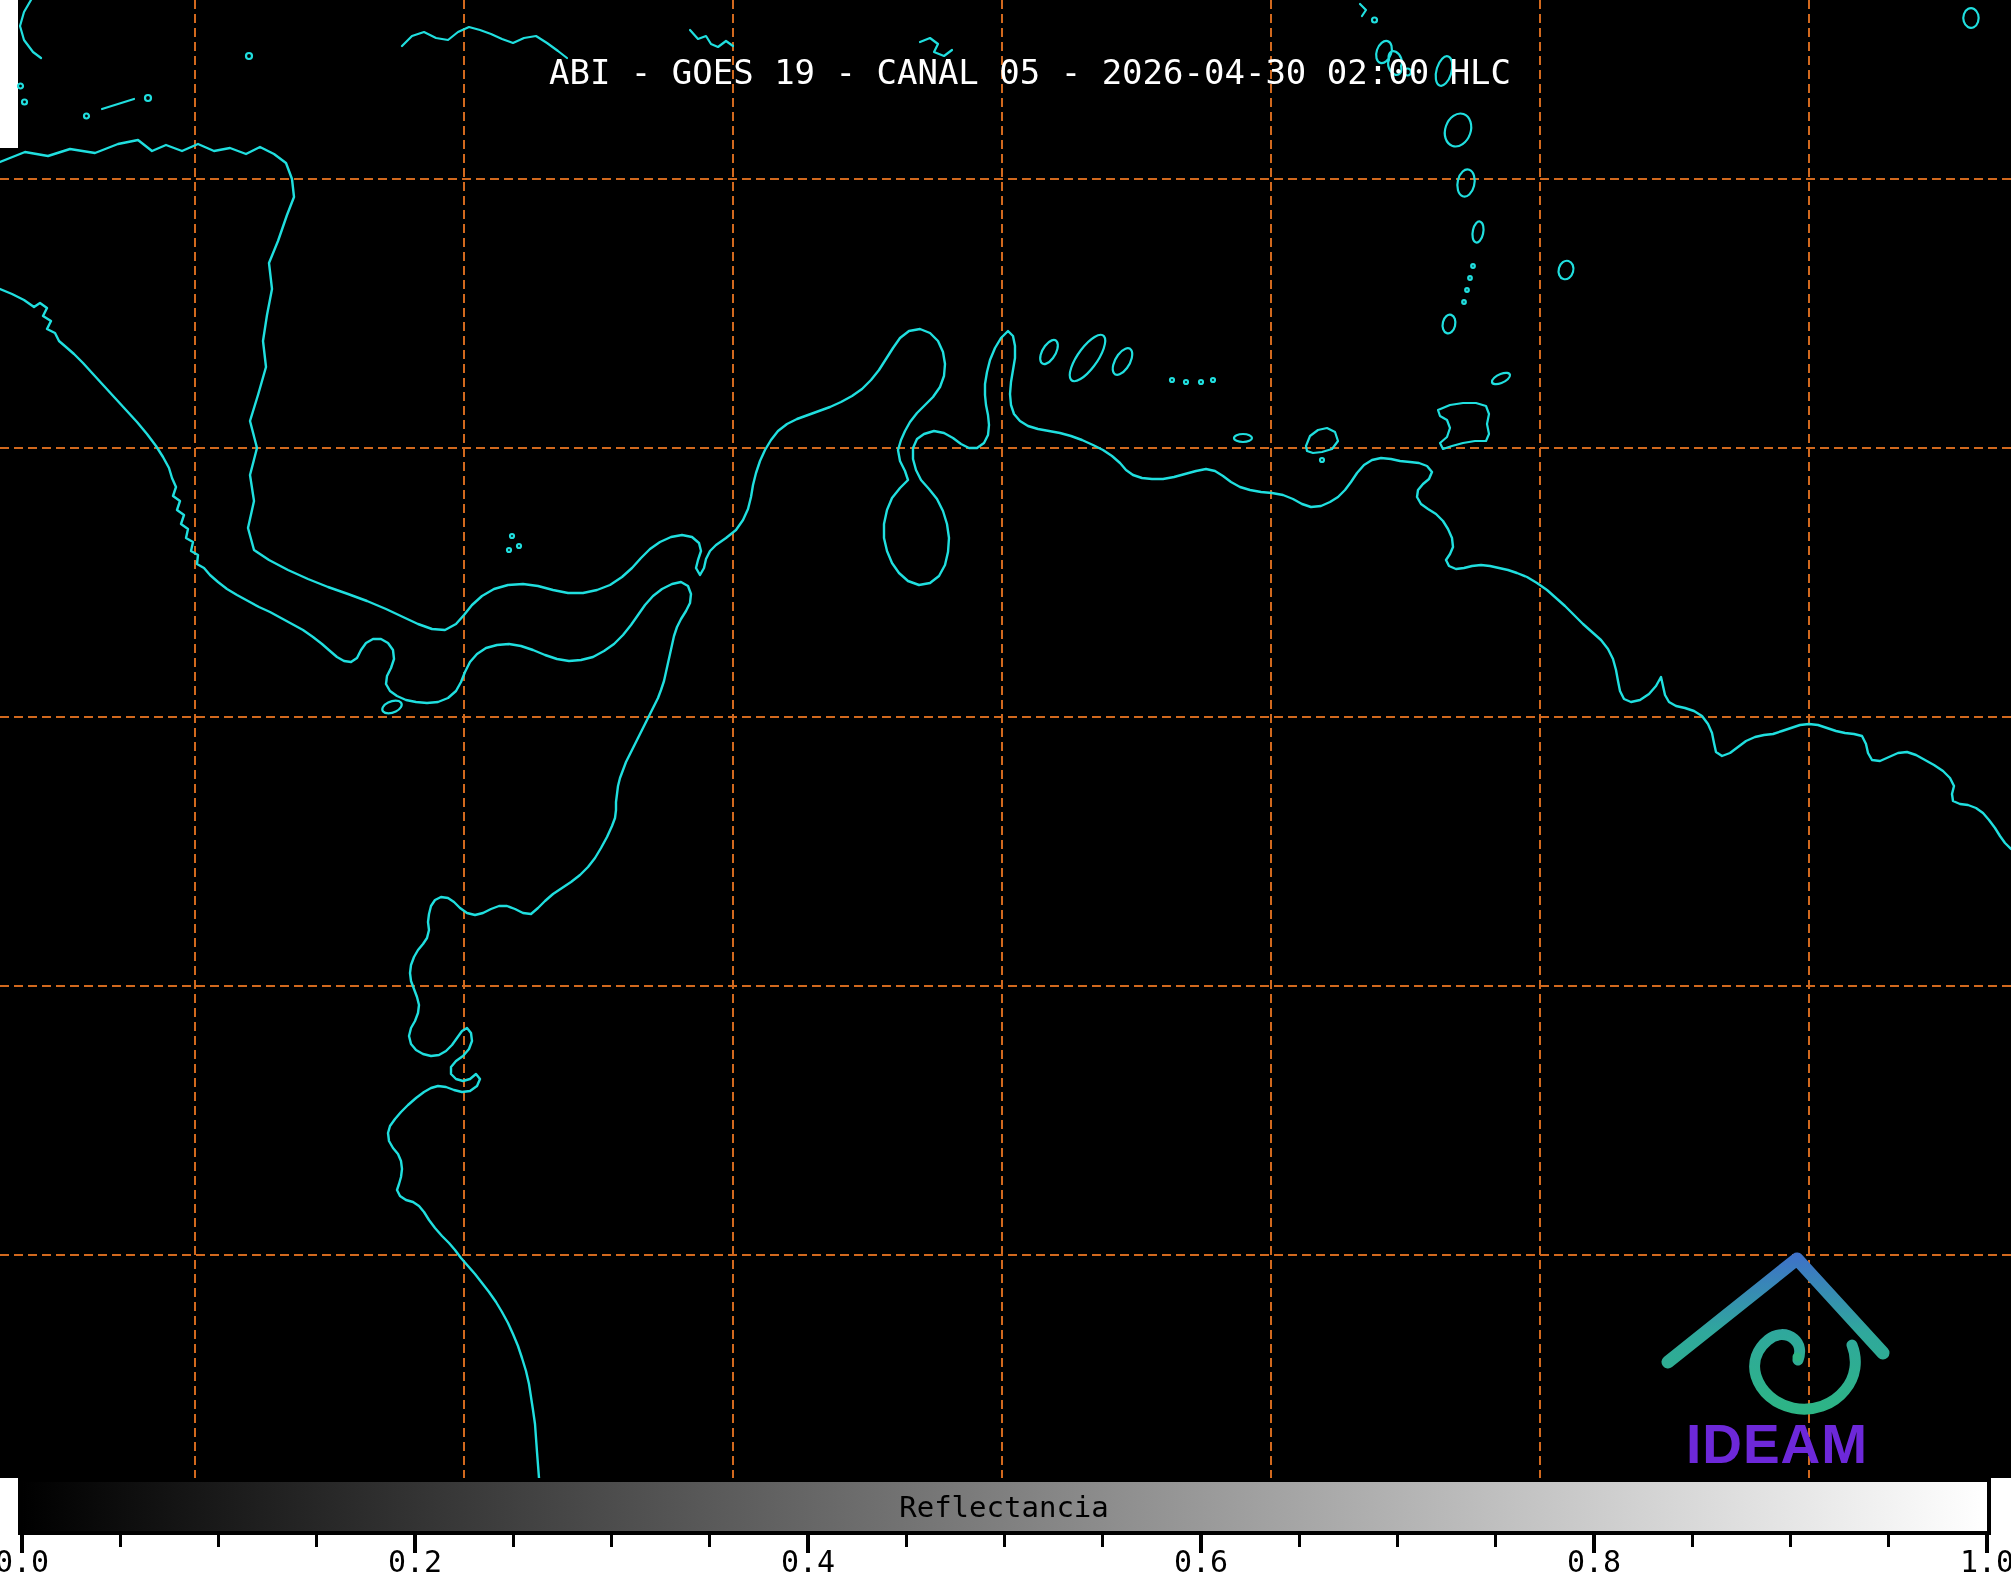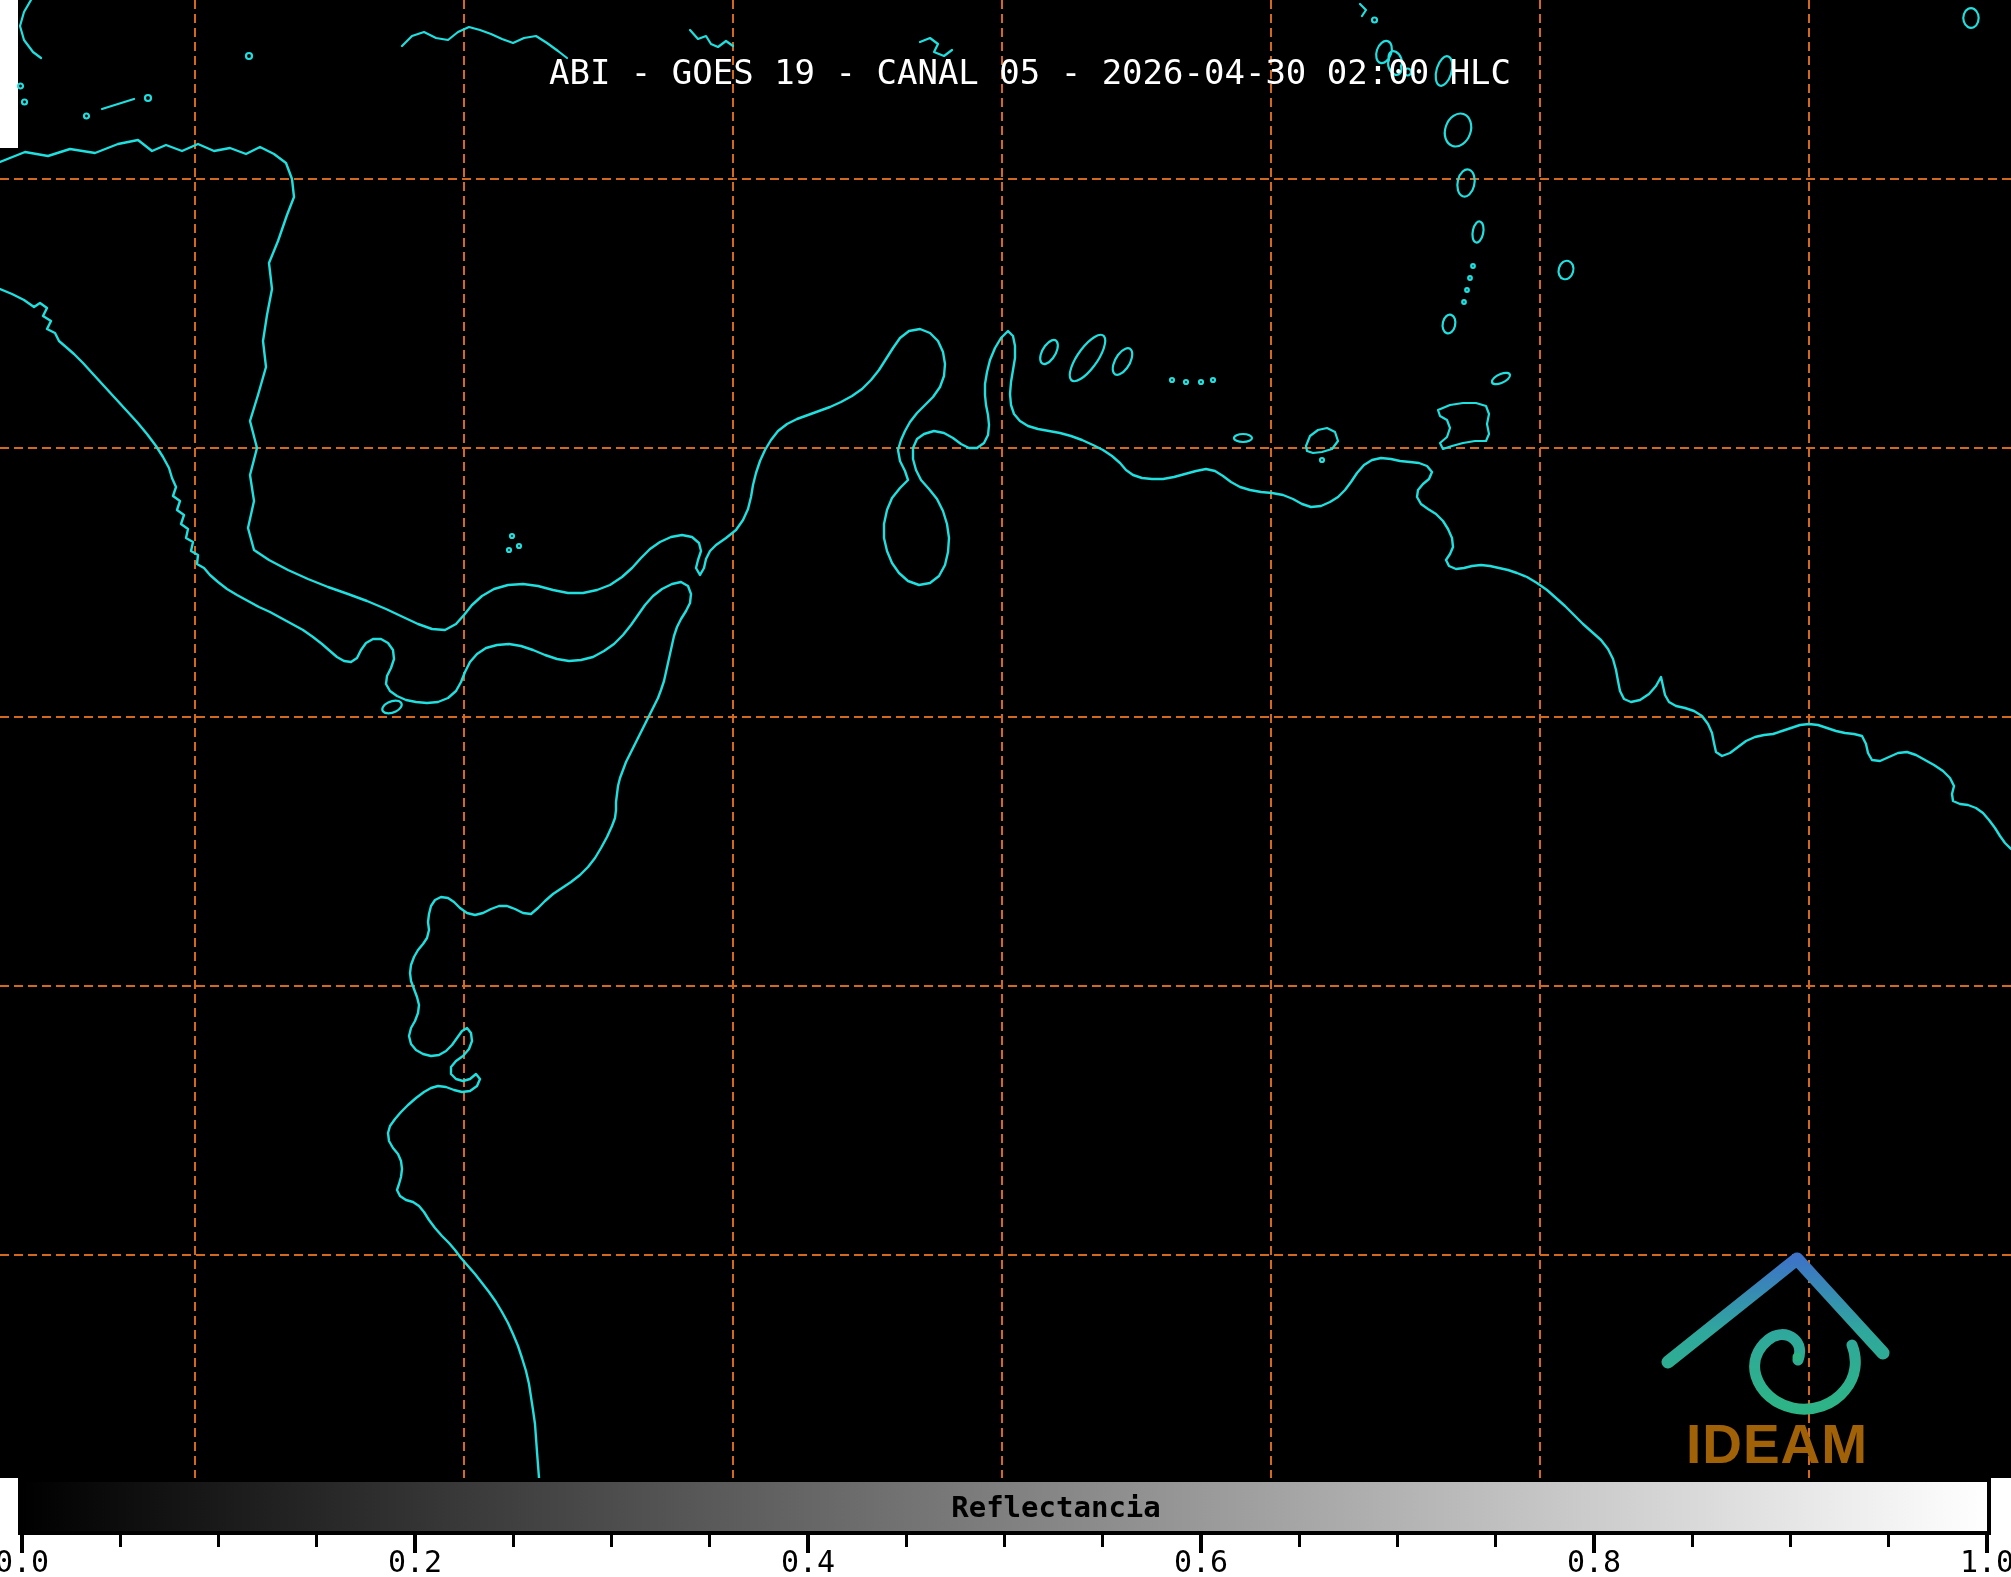--- a/index.html
+++ b/index.html
@@ -19,22 +19,22 @@
     position:absolute;left:1777px;top:1412px;transform:translateX(-50%);
     font-family:"Liberation Sans",sans-serif;font-weight:bold;font-size:55px;
     letter-spacing:1px;z-index:5;white-space:nowrap;
   }
   #colorbar-region{position:absolute;left:0;top:1478px;width:2011px;height:99px;background:#ffffff;}
   #colorbar-gradient{
     position:absolute;left:18px;top:0px;width:1973px;height:57px;
     box-sizing:border-box;border:4px solid #000;
   }
   #colorbar-title{
-    position:absolute;left:1056px;top:12px;transform:translateX(-50%);
-    font-weight:bold;font-size:29px;color:#000;z-index:2;white-space:nowrap;
+    position:absolute;left:1004px;top:12px;transform:translateX(-50%);
+    font-weight:normal;font-size:29px;color:#000;z-index:2;white-space:nowrap;
     font-family:"DejaVu Sans Mono",monospace;
   }
   #colorbar-axis{position:absolute;left:0;top:57px;width:2011px;height:42px;border-radius:13px;}
   .cbar-tick{position:absolute;top:0;background:#000;}
   .cbar-tick-label{
     position:absolute;top:9px;transform:translateX(-50%);
     font-size:30px;color:#000;font-family:"DejaVu Sans Mono",monospace;white-space:nowrap;
   }
 </style>
 </head>
@@ -99,21 +99,21 @@
       <linearGradient id="logo-grad" gradientUnits="userSpaceOnUse" x1="1775" y1="1250" x2="1775" y2="1415">
         <stop id="lg-top" offset="0" stop-color="#3f6ecb"></stop>
         <stop id="lg-mid" offset="0.5" stop-color="#2fa89c"></stop>
         <stop id="lg-bot" offset="1" stop-color="#2db584"></stop>
       </linearGradient>
     </defs>
     <path d="M 1668 1362 L 1797 1259 L 1883 1353" fill="none" stroke="url(#logo-grad)" stroke-width="13" stroke-linecap="round" stroke-linejoin="round"></path>
     <path d="M 1798 1360 C 1801 1352 1800 1344 1794 1339 C 1787 1333 1776 1333 1768 1340 C 1757 1349 1752 1362 1756 1376 C 1761 1392 1775 1404 1793 1408 C 1813 1412 1833 1405 1845 1390 C 1856 1377 1858 1360 1852 1345" fill="none" stroke="url(#logo-grad)" stroke-width="11" stroke-linecap="round"></path>
     <circle cx="1797" cy="1357" r="4.5" fill="#2db584"></circle>
   </svg>
-  <div id="logo-text" style="color: #a16207;">IDEAM</div>
+  <div id="logo-text" style="color: #6d28d9;">IDEAM</div>
 
   <div id="colorbar-region">
     <div id="colorbar-gradient" style="background: linear-gradient(90deg, rgb(0, 0, 0), rgb(255, 255, 255));"></div>
     <div id="colorbar-title">Reflectancia</div>
     <div id="colorbar-axis">
         <div class="cbar-tick" style="left: 20px; width: 4px; height: 18px;"></div>
         <div class="cbar-tick" style="left: 118.75px; width: 3px; height: 12px;"></div>
         <div class="cbar-tick" style="left: 217px; width: 3px; height: 12px;"></div>
         <div class="cbar-tick" style="left: 315.25px; width: 3px; height: 12px;"></div>
         <div class="cbar-tick" style="left: 413px; width: 4px; height: 18px;"></div>

